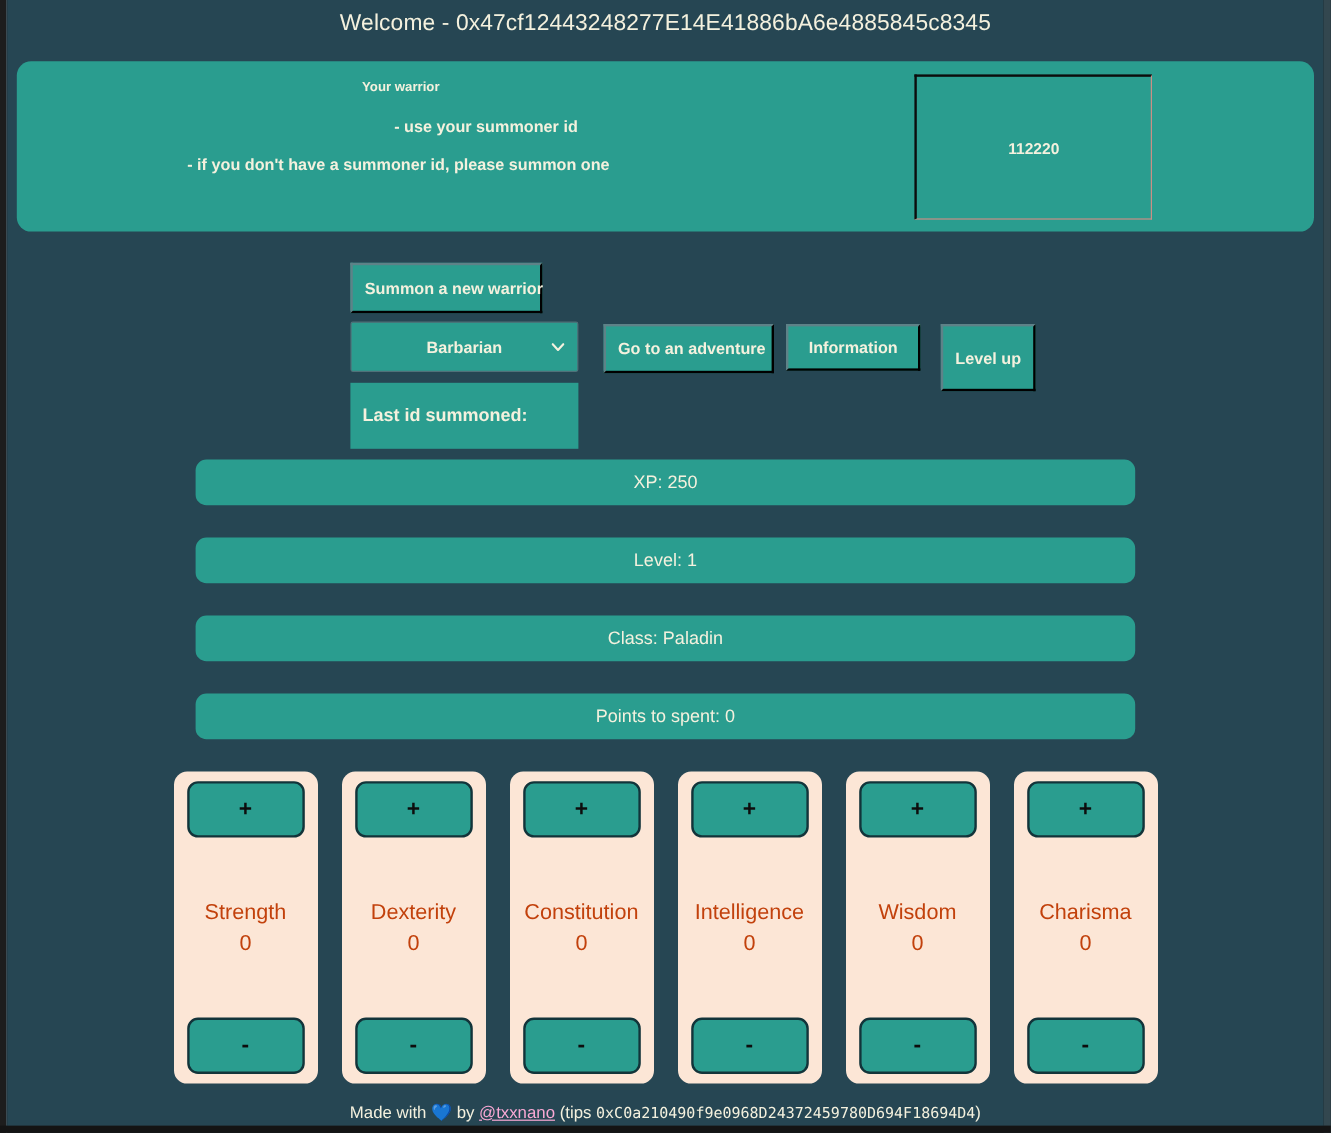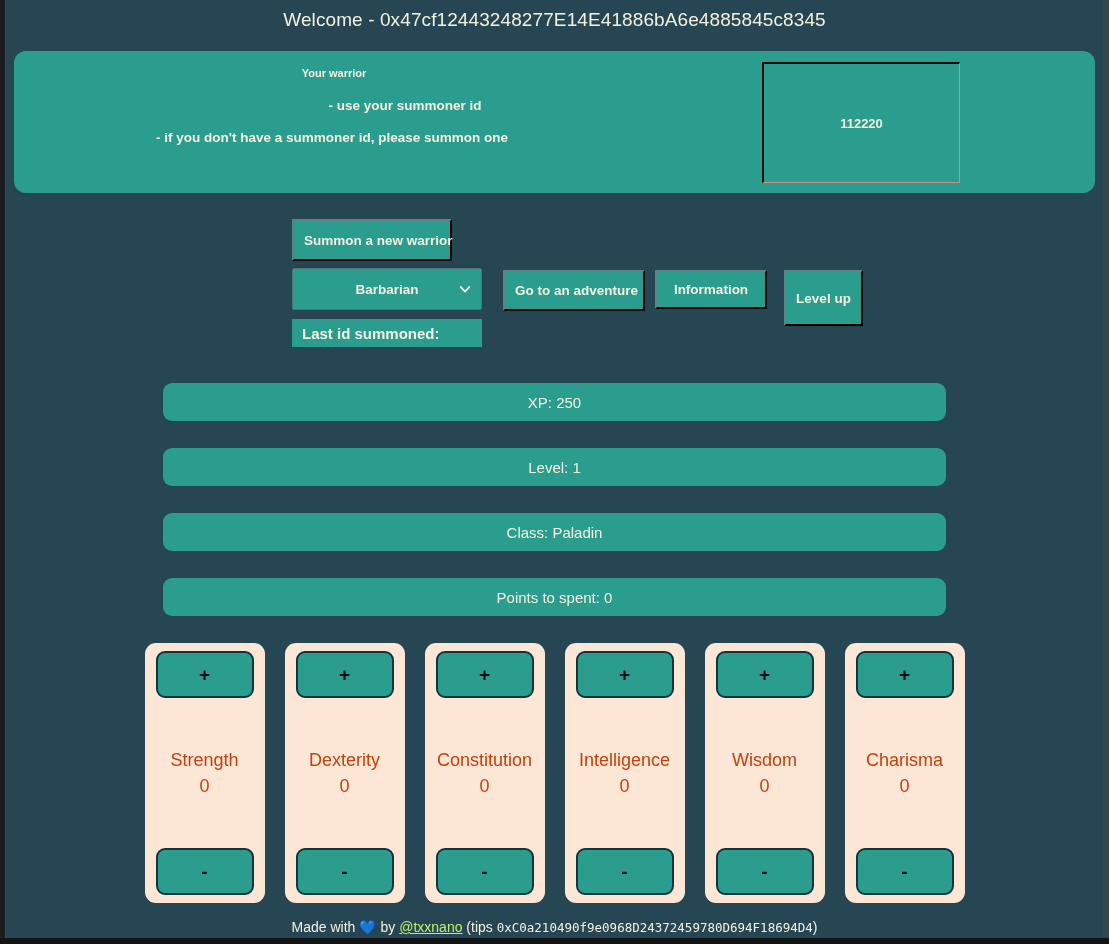--- a/index.html
+++ b/index.html
@@ -154,21 +154,21 @@
     pointer-events: none;
     color: #f4f1de;
   }
   #btn-adventure   { left: 497px; top: 51px; width: 142px; height: 41px; }
   #btn-information { left: 649px; top: 51px; width: 112px; height: 39px; }
   #btn-levelup     { left: 757px; top: 51px; width: 79px;  height: 56px; margin-left: 21px; }
 
   #last-id {
     position: absolute;
     left: 286px; top: 100px;
-    width: 190px; height: 28px;
+    width: 190px; height: 55px;
     background: #2a9d8f;
     color: #f4f1de;
     font-size: 15px;
     font-weight: bold;
     display: flex;
     align-items: center;
     padding-left: 10px;
   }
 
   
@@ -237,21 +237,21 @@
     position: absolute;
     left: 0;
     bottom: 3px;
     width: 1097px;
     text-align: center;
     color: #f4f1de;
     font-size: 14px;
   }
   .footer .heart { color: #3b97f2; }
   .footer a {
-    color: #bef264;
+    color: #f9a8d4;
   }
   .footer .tips {
     font-family: "DejaVu Sans Mono", monospace;
     font-size: 12.5px;
   }
 </style>
 </head>
 <body>
 
 <div id="left-gutter"></div>

